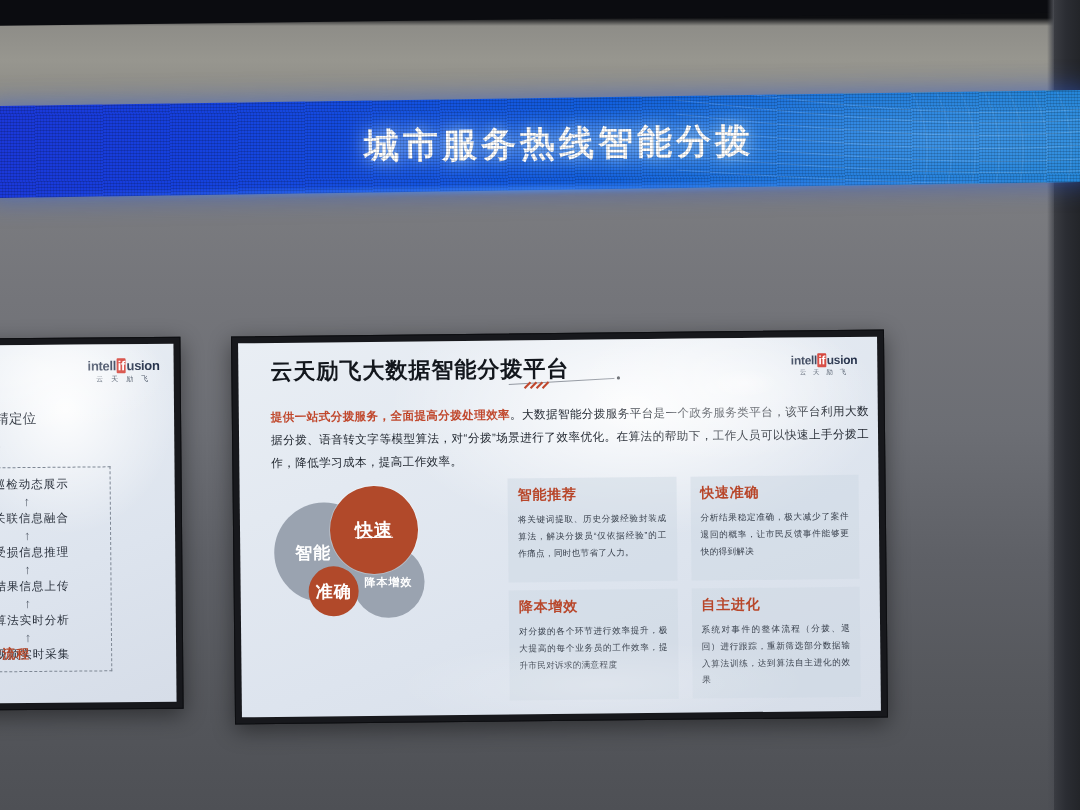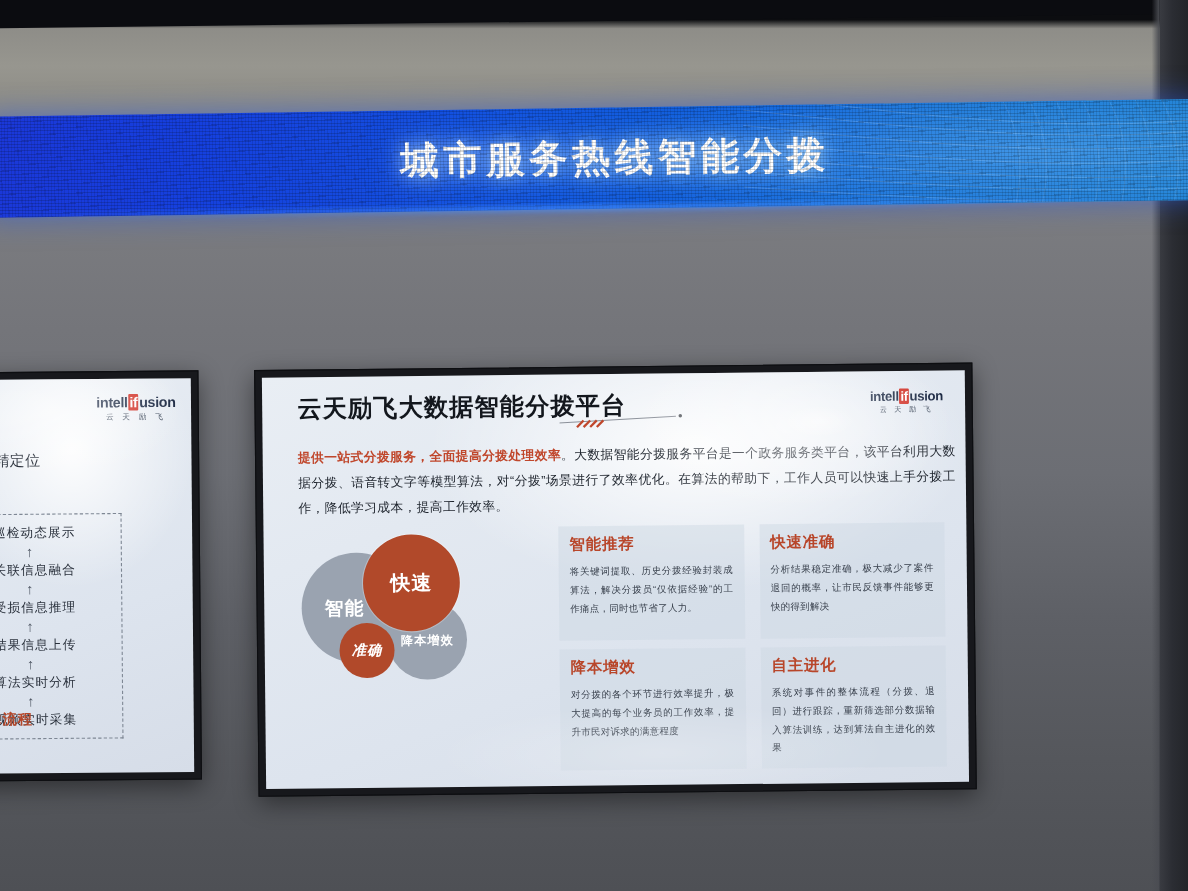--- a/index.html
+++ b/index.html
@@ -296,42 +296,42 @@
     padding-right: 22px;
     z-index: 1;
   }
   #bubble-kuaisu {
     left: 72px; top: 6px;
     width: 88px; height: 88px;
     background: #b1492a;
     font-size: 18px;
     z-index: 4;
     box-shadow: 0 0 0 1px rgba(255,255,255,0.25);
+    text-decoration: underline;
   }
   #bubble-quanmian {
     left: 141px; top: 42px;
     width: 92px; height: 92px;
     background: #b46250;
     font-size: 18px;
     z-index: 2;
   }
   #bubble-jiangben {
     left: 94px; top: 66px;
     width: 72px; height: 72px;
     background: #9aa3b0;
     font-size: 11px;
     z-index: 3;
   }
   #bubble-zhunque {
     left: 50px; top: 86px;
     width: 50px; height: 50px;
     background: #b1492a;
-    font-size: 13px;
+    font-size: 17px;
     z-index: 5;
-    font-style: italic;
   }
 
   
   #features {
     flex: 1;
     display: grid;
     grid-template-columns: 1fr 1fr;
     grid-template-rows: 1fr 1fr;
     gap: 8px 14px;
     padding-right: 4px;

